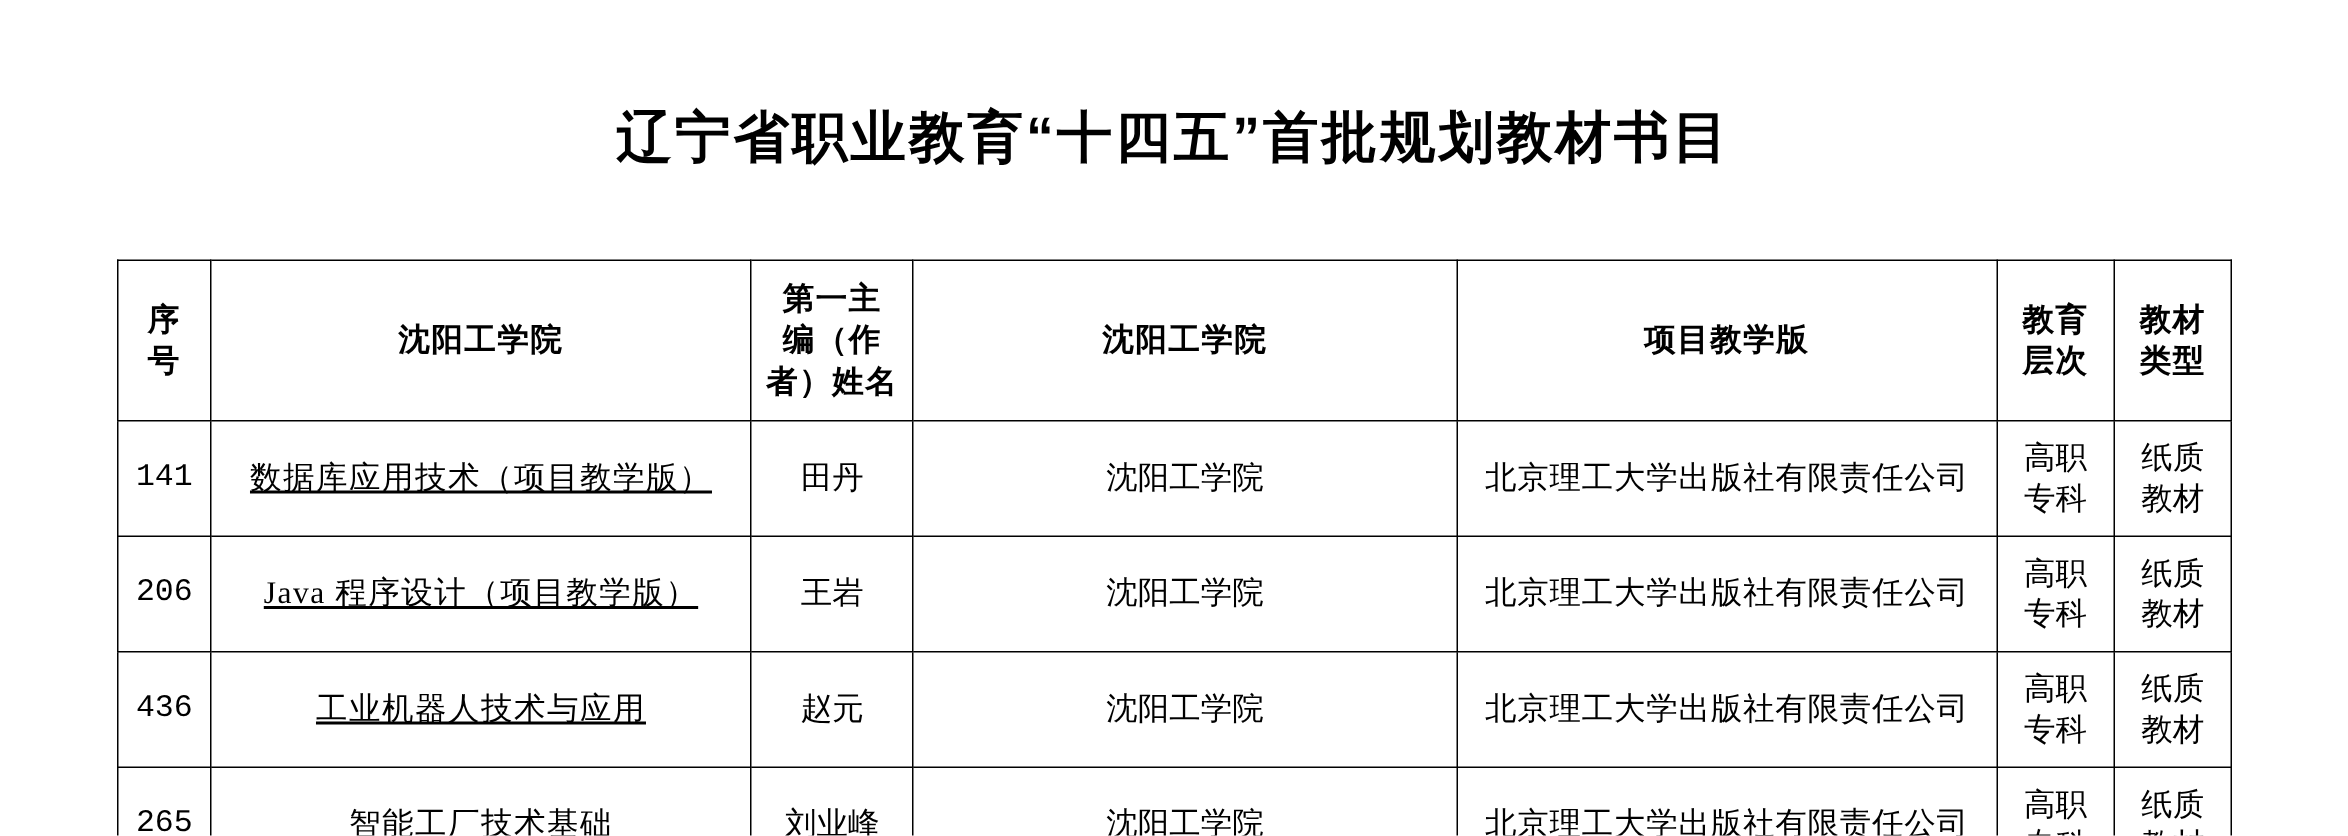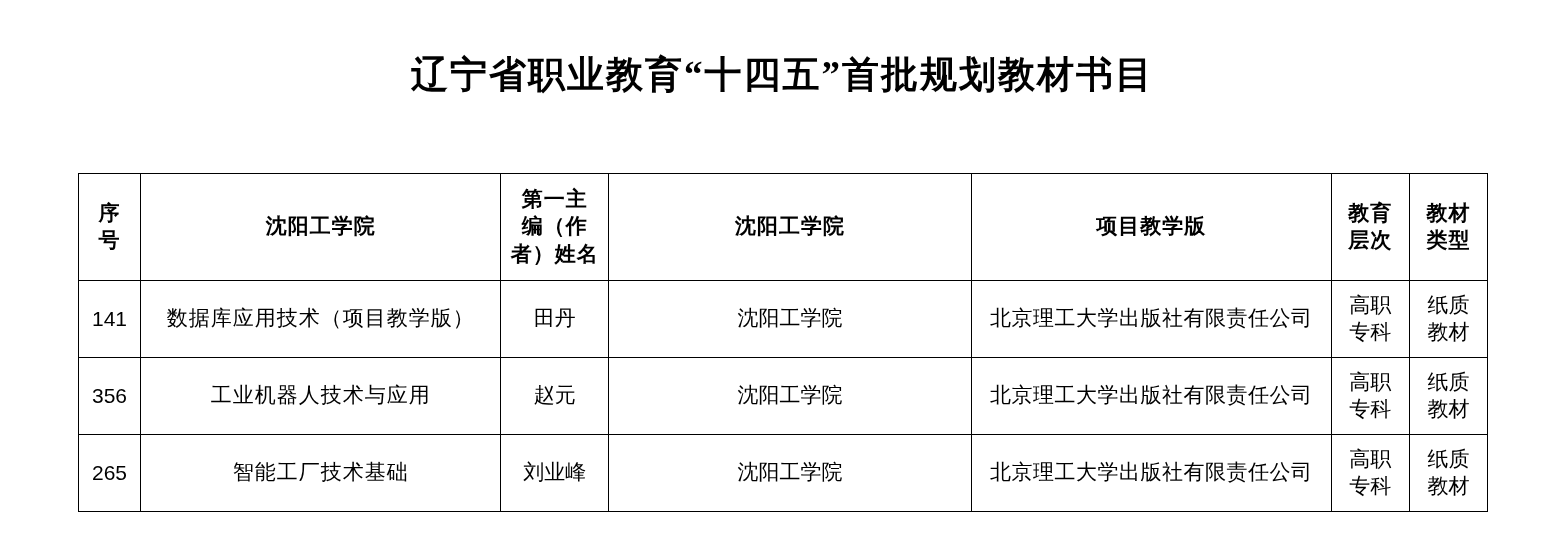--- a/index.html
+++ b/index.html
@@ -15,26 +15,26 @@
     overflow: hidden;
   }
   .page {
     position: relative;
     width: 1565px;
     height: 557px;
     box-sizing: border-box;
   }
   .doc-title {
     text-align: center;
-    font-family: Liberation Serif, serif;
+    font-family: Liberation Sans, sans-serif;
     font-weight: bold;
     font-size: 37px;
     letter-spacing: 2px;
     margin: 0;
-    padding-top: 50px;
+    padding-top: 67px;
     white-space: nowrap;
   }
   .table-wrap {
     position: absolute;
     left: 78px;
     top: 173px;
     width: 1410px;
   }
   table.book-table {
     border-collapse: collapse;
@@ -62,22 +62,22 @@
     font-size: 21px;
   }
   .col-seq      { width: 62px; }
   .col-name     { width: 360px; }
   .col-author   { width: 108px; }
   .col-apply    { width: 362px; }
   .col-press    { width: 360px; }
   .col-level    { width: 78px; }
   .col-type     { width: 78px; }
 
-  .cell-seq { font-family: Liberation Sans, sans-serif; margin-left: 12px; }
-  .cell-name { letter-spacing: 1px; }
+  .cell-seq { font-family: Liberation Mono, monospace; margin-left: 12px; }
+  .cell-name { letter-spacing: 1px; text-decoration: underline; }
   .cell-name.mono-mix { font-family: "Liberation Serif", "DejaVu Serif", serif; }
   .cell-press { letter-spacing: 0.5px; }
   .two-line { line-height: 1.25; }
 </style>
 </head>
 <body>
 
 <div class="page">
 
   <h1 class="doc-title">辽宁省职业教育“十四五”首批规划教材书目</h1>
@@ -127,21 +127,36 @@
           <td class="two-line">
             <div>高职</div>
             <div>专科</div>
           </td>
           <td class="two-line">
             <div>纸质</div>
             <div>教材</div>
           </td>
         </tr>
         <tr>
-          <td class="cell-seq">356</td>
+          <td class="cell-seq">206</td>
+          <td class="cell-name mono-mix">Java 程序设计（项目教学版）</td>
+          <td>王岩</td>
+          <td>沈阳工学院</td>
+          <td class="cell-press">北京理工大学出版社有限责任公司</td>
+          <td class="two-line">
+            <div>高职</div>
+            <div>专科</div>
+          </td>
+          <td class="two-line">
+            <div>纸质</div>
+            <div>教材</div>
+          </td>
+        </tr>
+        <tr>
+          <td class="cell-seq">436</td>
           <td class="cell-name">工业机器人技术与应用</td>
           <td>赵元</td>
           <td>沈阳工学院</td>
           <td class="cell-press">北京理工大学出版社有限责任公司</td>
           <td class="two-line">
             <div>高职</div>
             <div>专科</div>
           </td>
           <td class="two-line">
             <div>纸质</div>

